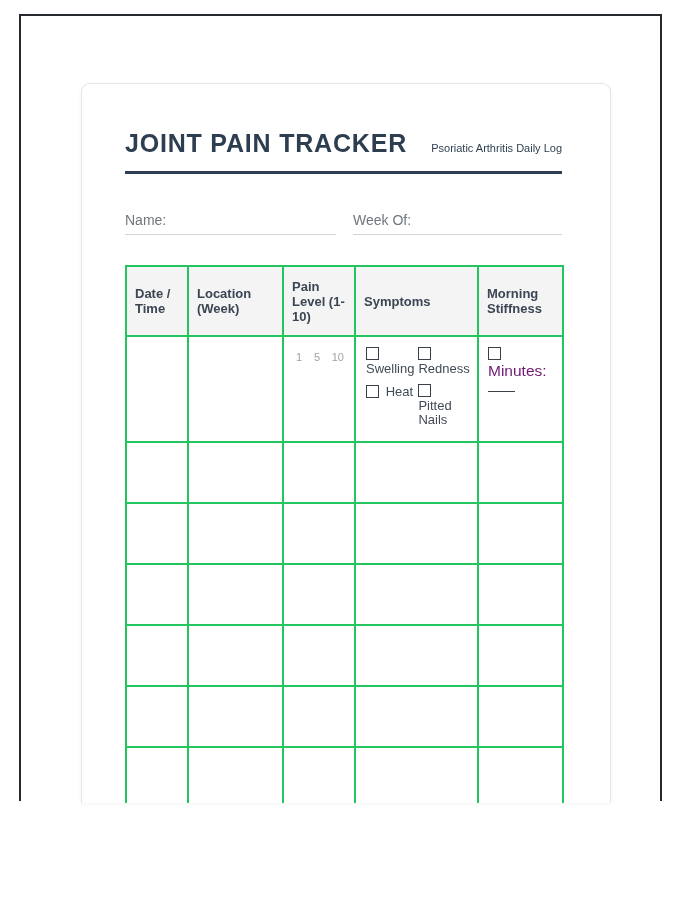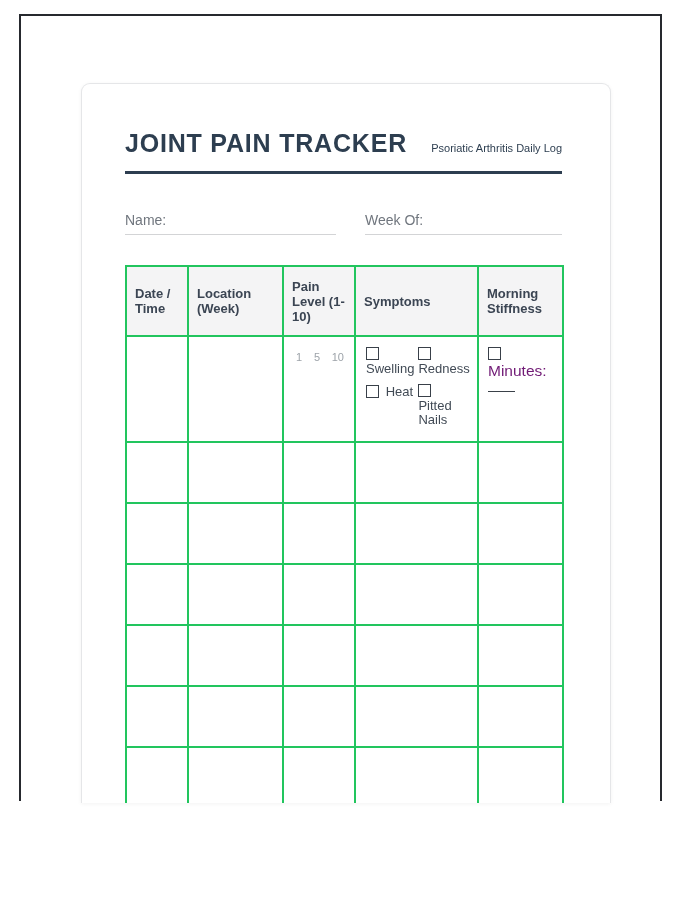--- a/index.html
+++ b/index.html
@@ -19,21 +19,21 @@
   .card-inner { margin:47px 37px 0 43px; width:437px; }
 
   .title-row { display:flex; justify-content:space-between; align-items:baseline; }
   .doc-title {
     font-size:25px; font-weight:bold; color:#2d3e50; letter-spacing:0.8px;
     line-height:1; white-space:nowrap;
   }
   .doc-subtitle { font-size:11px; color:#2d3e50; white-space:nowrap; }
   .title-rule { margin-top:15px; height:3px; background:#2d3e50; width:100%; }
 
-  .fields-row { display:flex; gap:29px; margin-top:38px; }
+  .fields-row { display:flex; gap:17px; margin-top:38px; }
   .field { }
   .field-name { width:211px; }
   .field-week { flex:1; }
   .field-label { font-size:14px; color:#70767e; line-height:17px; }
   .field-blank { margin-top:5px; border-bottom:1px solid #d3d4d6; height:1px; width:100%; }
 
   table.log-table {
     margin-top:30px; width:437px; border-collapse:collapse; table-layout:fixed;
     font-family:"Liberation Sans", sans-serif;
   }

